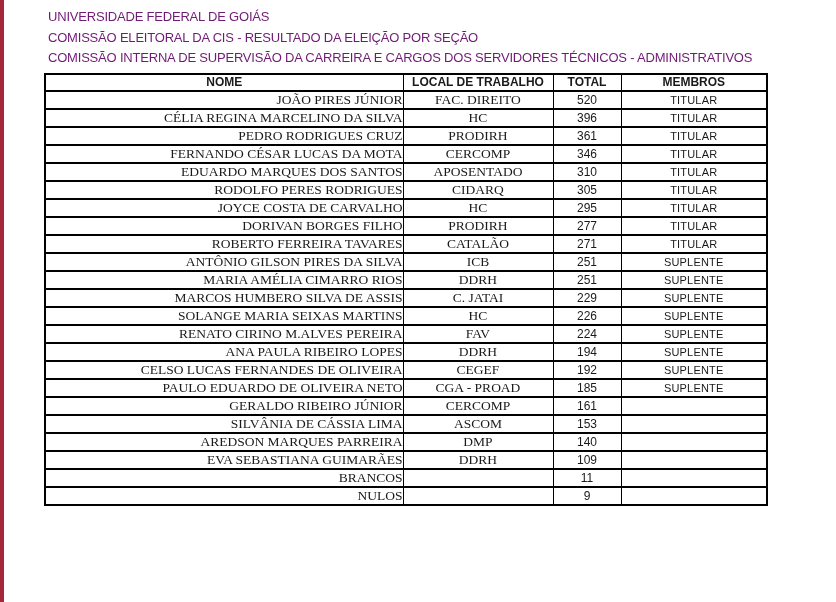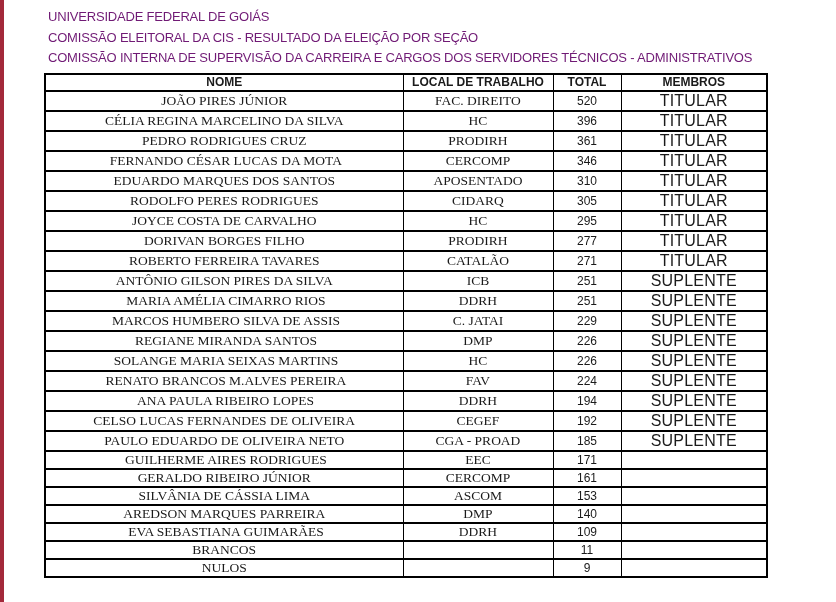--- a/index.html
+++ b/index.html
@@ -55,38 +55,38 @@
     vertical-align:middle;
     white-space:nowrap;
     margin-top:44px;
   }
   th.c-nome,th.c-local{font-weight:bold;}
   th.c-total,th.c-membros{font-weight:bold;}
   td{vertical-align:middle;}
   td.c-nome{
     font-family:"Liberation Serif",serif;
     font-size:13.5px;
-    text-align:center;
+    text-align:right;
     padding-left:3px;
     white-space:pre;
   }
   td.c-local{
     font-family:"Liberation Serif",serif;
     font-size:13.5px;
     text-align:center;
     white-space:nowrap;
     margin-left:28px;
   }
   td.c-total{
     font-size:12px;
     text-align:center;
     margin-left:12px;
   }
   td.c-membros{
-    font-size:16px;
+    font-size:11px;
     text-align:center;
     letter-spacing:0.2px;
   }
 </style>
 </head>
 <body>
 
 <div class="page">
   <div class="red-stripe"></div>
   <div class="content">
@@ -178,33 +178,27 @@
             <td class="c-total">251</td>
             <td class="c-membros">SUPLENTE</td>
           </tr>
           <tr>
             <td class="c-nome"> MARCOS HUMBERO SILVA DE ASSIS</td>
             <td class="c-local">C. JATAI</td>
             <td class="c-total">229</td>
             <td class="c-membros">SUPLENTE</td>
           </tr>
           <tr>
-            <td class="c-nome"> REGIANE MIRANDA SANTOS</td>
-            <td class="c-local">DMP</td>
-            <td class="c-total">226</td>
-            <td class="c-membros">SUPLENTE</td>
-          </tr>
-          <tr>
             <td class="c-nome"> SOLANGE MARIA SEIXAS MARTINS</td>
             <td class="c-local">HC</td>
             <td class="c-total">226</td>
             <td class="c-membros">SUPLENTE</td>
           </tr>
           <tr>
-            <td class="c-nome"> RENATO BRANCOS M.ALVES PEREIRA</td>
+            <td class="c-nome"> RENATO CIRINO M.ALVES PEREIRA</td>
             <td class="c-local">FAV</td>
             <td class="c-total">224</td>
             <td class="c-membros">SUPLENTE</td>
           </tr>
           <tr>
             <td class="c-nome"> ANA PAULA RIBEIRO LOPES</td>
             <td class="c-local">DDRH</td>
             <td class="c-total">194</td>
             <td class="c-membros">SUPLENTE</td>
           </tr>
@@ -212,26 +206,20 @@
             <td class="c-nome">CELSO LUCAS FERNANDES DE OLIVEIRA</td>
             <td class="c-local">CEGEF</td>
             <td class="c-total">192</td>
             <td class="c-membros">SUPLENTE</td>
           </tr>
           <tr>
             <td class="c-nome">PAULO EDUARDO DE OLIVEIRA NETO</td>
             <td class="c-local">CGA - PROAD</td>
             <td class="c-total">185</td>
             <td class="c-membros">SUPLENTE</td>
-          </tr>
-          <tr>
-            <td class="c-nome"> GUILHERME AIRES RODRIGUES</td>
-            <td class="c-local">EEC</td>
-            <td class="c-total">171</td>
-            <td class="c-membros"></td>
           </tr>
           <tr>
             <td class="c-nome">GERALDO RIBEIRO JÚNIOR</td>
             <td class="c-local">CERCOMP</td>
             <td class="c-total">161</td>
             <td class="c-membros"></td>
           </tr>
           <tr>
             <td class="c-nome">SILVÂNIA DE CÁSSIA LIMA</td>
             <td class="c-local">ASCOM</td>

